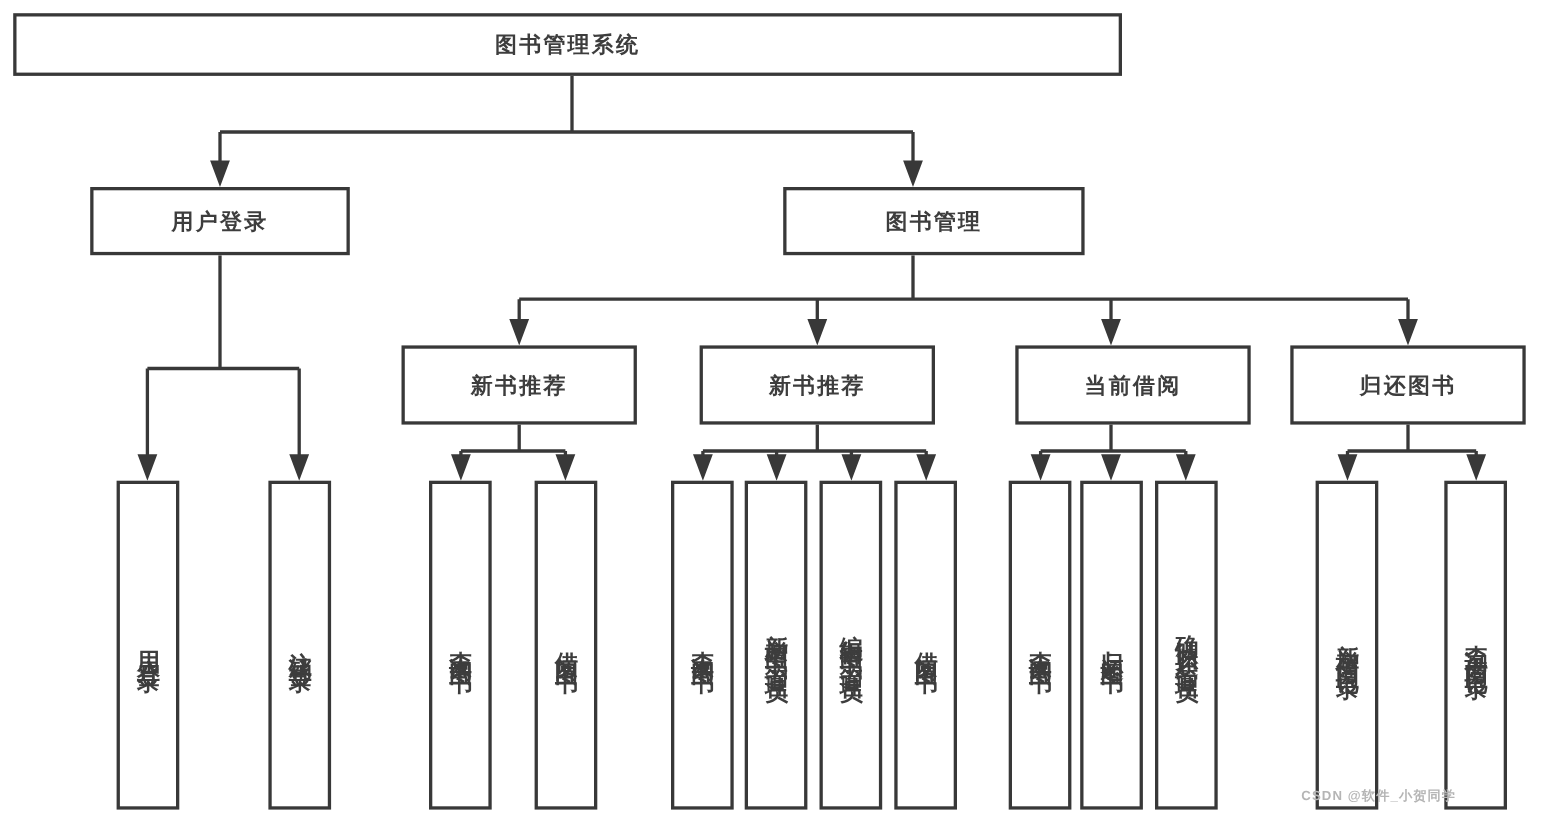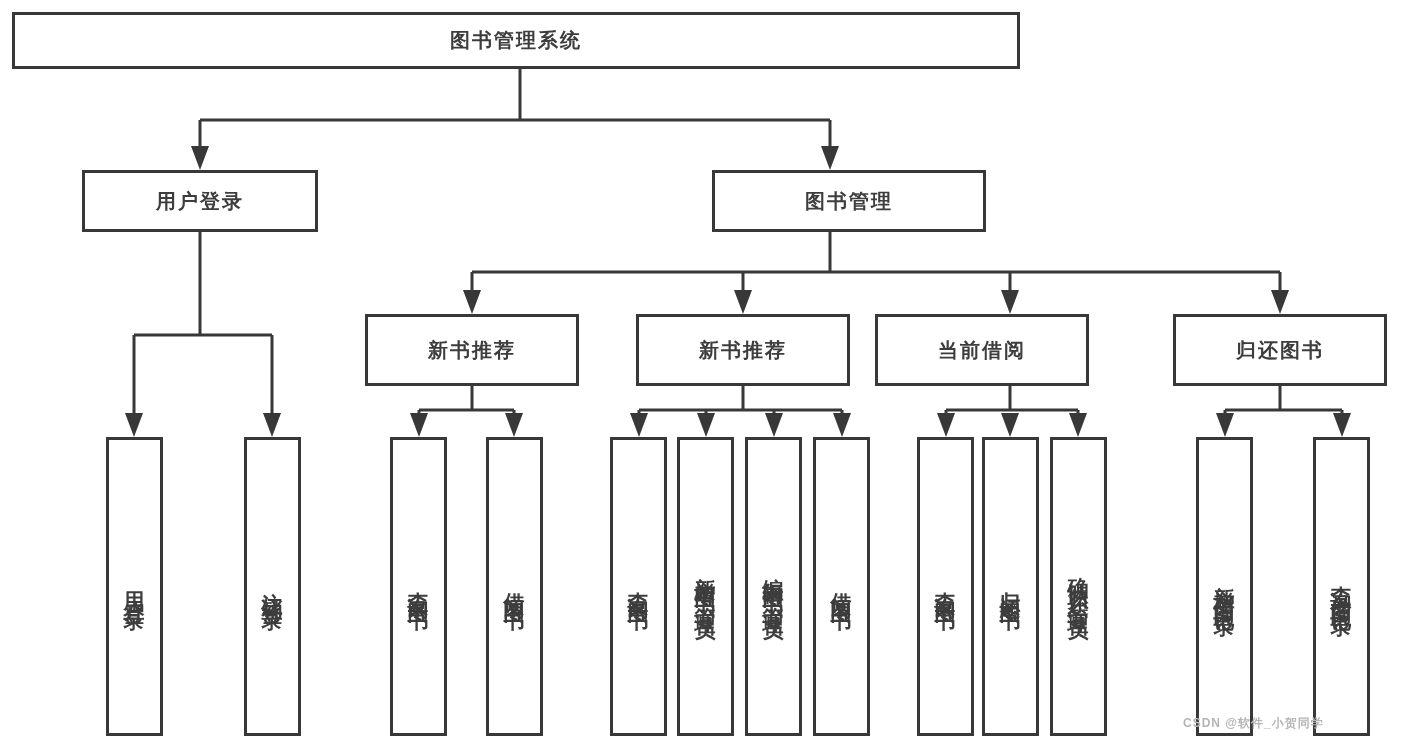--- a/index.html
+++ b/index.html
@@ -41,21 +41,21 @@
     line-height: 1;
     color: #3d3d3d;
   }
   
   .n-root  { left: 12px;  top: 12px;  width: 1008px; height: 57px; }
   .n-l2a   { left: 82px;  top: 170px; width: 236px;  height: 62px; }
   .n-l2b   { left: 712px; top: 170px; width: 274px;  height: 62px; }
   .n-l3    { top: 314px; height: 72px; width: 214px; }
   .n-l3a   { left: 365px; }
   .n-l3b   { left: 636px; }
-  .n-l3c   { left: 875px; align-items: center; }
+  .n-l3c   { left: 923px; align-items: center; }
   .n-l3d   { left: 1173px; }
   .leaf    { top: 437px; height: 299px; width: 57px; }
   .lf0  { left: 106px;  }
   .lf1  { left: 244px;  }
   .lf2  { left: 390px;  }
   .lf3  { left: 486px;  }
   .lf4  { left: 610px;  }
   .lf5  { left: 677px;  }
   .lf6  { left: 745px;  }
   .lf7  { left: 813px;  }

